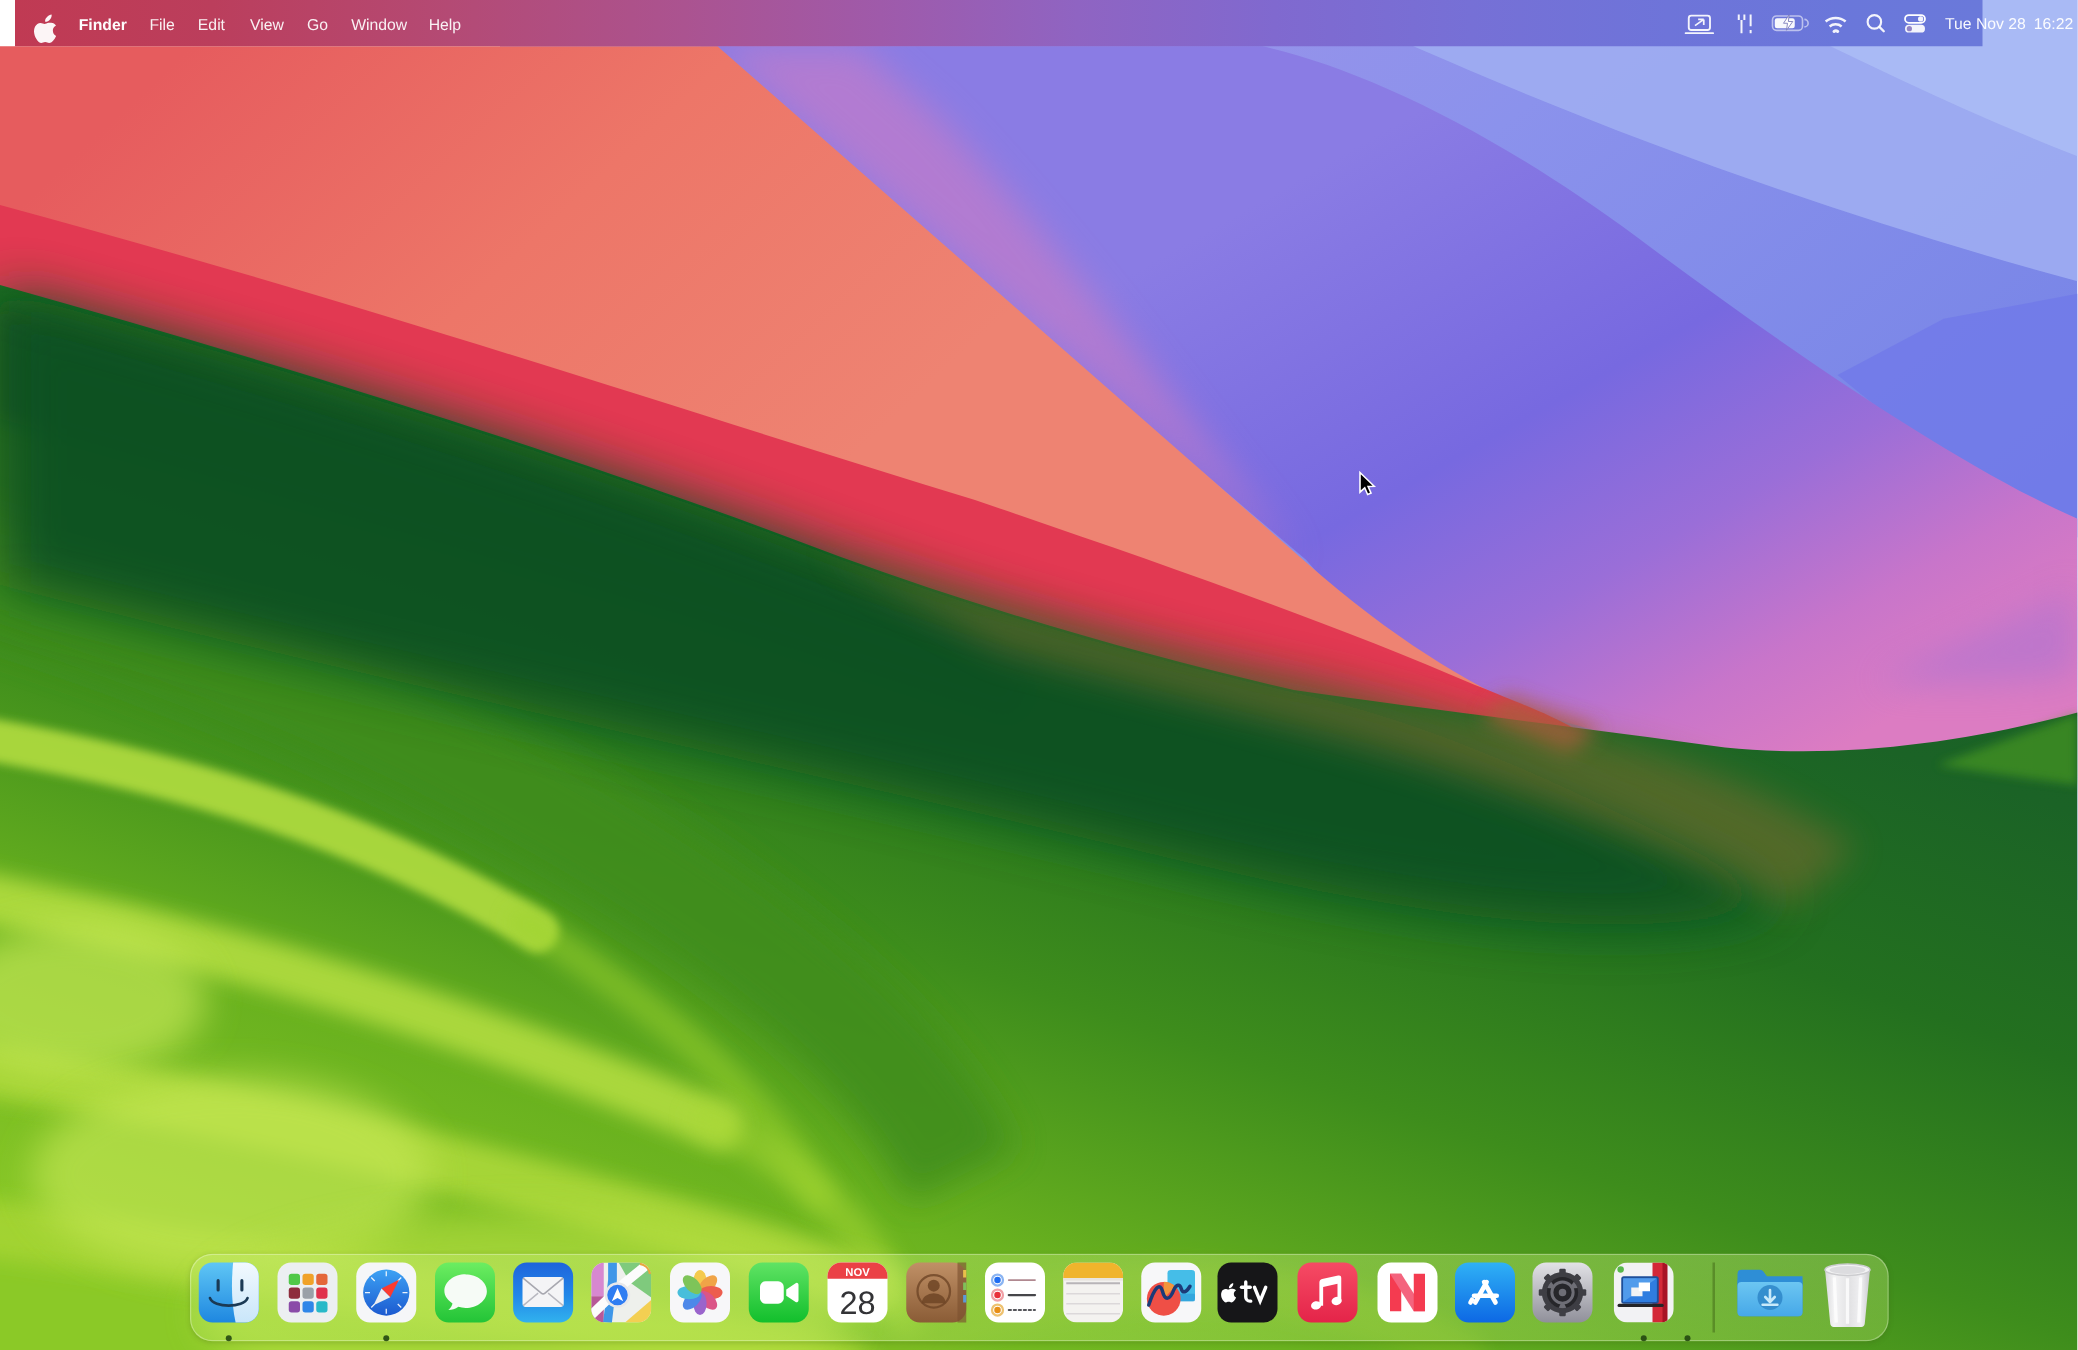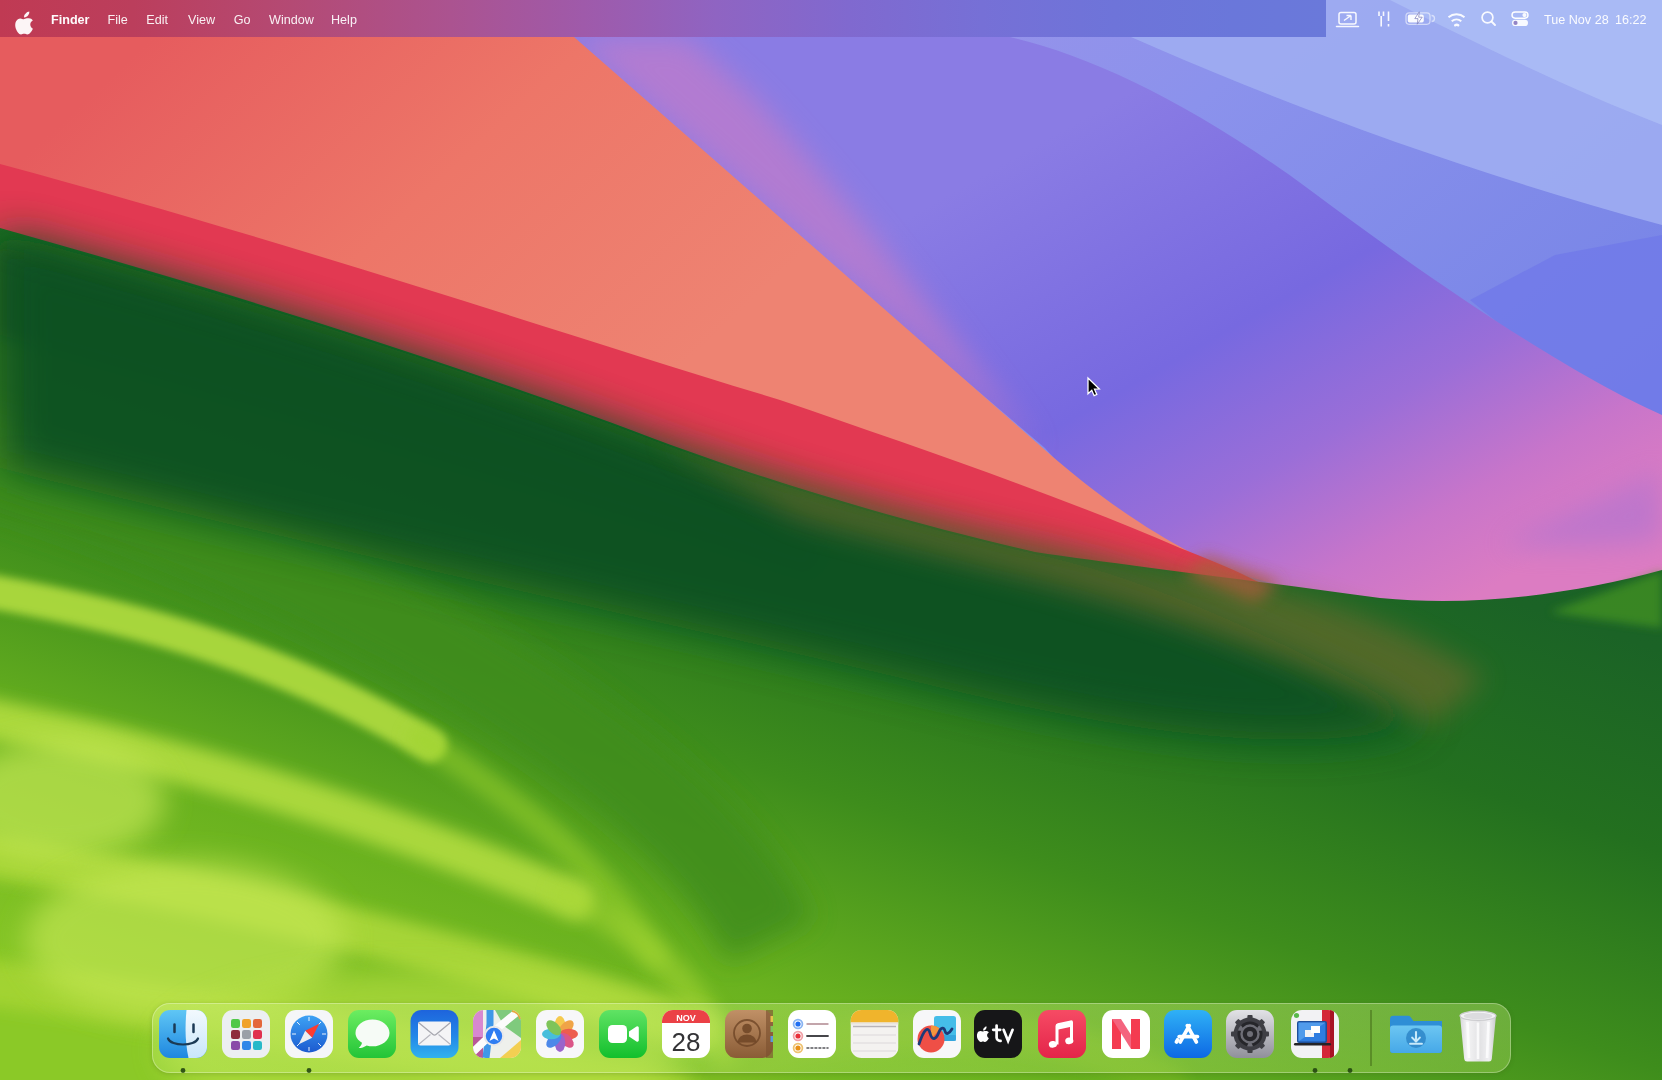--- a/index.html
+++ b/index.html
@@ -1,20 +1,20 @@
 <!DOCTYPE html>
 <html><head>
 <meta charset="utf-8">
 <style>
   html,body{margin:0;padding:0;width:1662px;height:1080px;overflow:hidden;
     font-family:"Liberation Sans",sans-serif;}
   #stage{position:relative;width:1662px;height:1080px;overflow:hidden;transform:translateZ(0);}
   #wall{position:absolute;left:0;top:0;}
   
-  #menubar{position:absolute;left:0;top:0;width:1326px;height:37px;
+  #menubar{position:absolute;left:12px;top:0;width:1574px;height:37px;
     background:linear-gradient(90deg,#c03a53 0%,#bb3e5c 10%,#b44a74 22%,#ab5390 34%,#9f5aaa 44%,#8f64c2 54%,#8069cf 64%,#7670d6 74%,#6e74d9 84%,#6a77da 93%,#6a79da 100%);
     display:flex;align-items:center;color:#fff;font-size:15px;}
   
   #dock{position:absolute;left:152px;top:1003px;width:1359px;height:70px;
     border-radius:18px;
     background:linear-gradient(180deg,rgba(205,242,128,.34),rgba(195,238,110,.30));
     box-shadow:inset 0 0 0 1px rgba(255,255,255,.30), 0 1px 4px rgba(60,90,20,.25);}
   #dsep{position:absolute;left:1370px;top:1010px;width:2px;height:56px;background:rgba(70,110,25,.55);}
 </style>
 </head>

